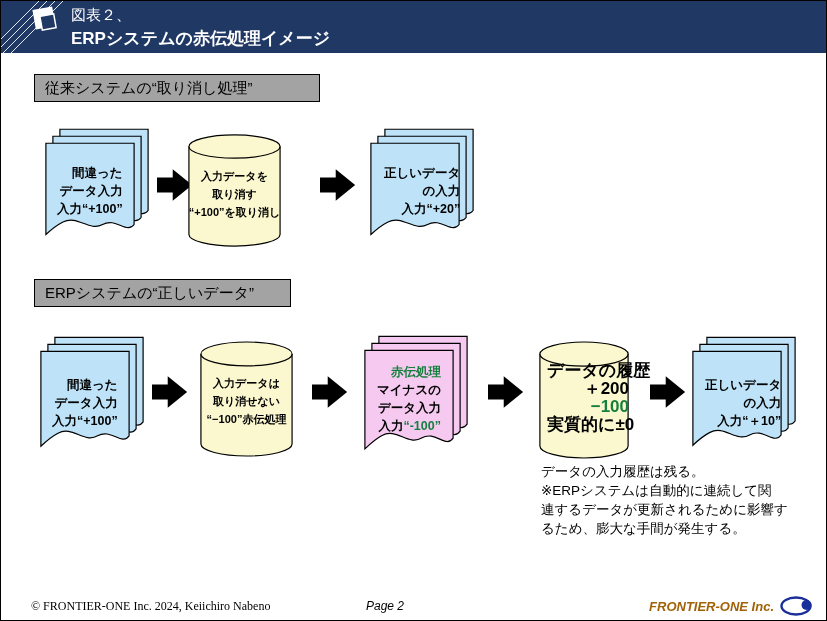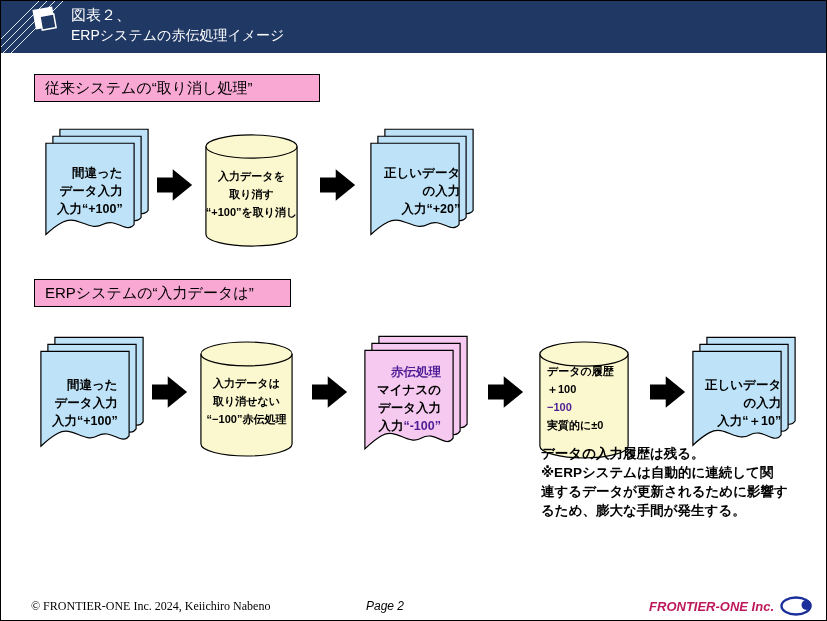--- a/index.html
+++ b/index.html
@@ -5,54 +5,54 @@
   * { margin:0; padding:0; box-sizing:border-box; }
   html,body { background:#fff; }
   .slide {
     position:relative; width:827px; height:621px;
     background:#fff; border:1px solid #000; overflow:hidden;
     font-family:"Liberation Sans","DejaVu Sans",sans-serif; color:#000;
   }
   
   .titlebar { position:absolute; left:0; top:0; width:100%; height:52px; background:#203864; color:#fff; }
   .titlebar .t1 { position:absolute; left:70px; top:5px;  font-size:15px; }
-  .titlebar .t2 { position:absolute; left:70px; top:26px; font-size:14px; }
+  .titlebar .t2 { position:absolute; left:70px; top:26px; font-size:17px;font-weight:bold; }
   .deco { position:absolute; left:0; top:0; }
   
   .section-title {
-    position:absolute; background:#f9a8d4; border:1.5px solid #000;
+    position:absolute; background:#a3a3a3; border:1.5px solid #000;
     font-size:15px; display:flex; align-items:center; padding:0 10px;
   }
   .st1 { left:33px; top:73px;  width:286px; height:28px; }
   .st2 { left:33px; top:278px; width:257px; height:28px; }
   
   .docstack { position:absolute;text-align:right; }
   .doc-layer { position:absolute; width:calc(100% - 14px); height:calc(100% - 14px); overflow:visible; }
   .doc-layer.l3 { left:14px; top:0; }
   .doc-layer.l2 { left:7px;  top:7px; }
   .doc-layer.l1 { left:0;    top:14px; }
   .docstack.blue use { fill:#BEE3F8; stroke:#000; stroke-width:1.2px; }
   .docstack.pink use { fill:#F6C9F0; stroke:#000; stroke-width:1.2px; }
   .doc-text { position:absolute; font-weight:bold; font-size:12.5px; line-height:18px; white-space:nowrap; }
   
   .cylinder { position:absolute; }
   .cylinder > svg { position:absolute; left:0; top:0; width:100%; height:100%; overflow:visible; }
   .cylinder use { fill:#FBF8CF; stroke:#000; stroke-width:1.2px; }
   .cyl-text { position:absolute; width:100%; text-align:center; font-weight:bold;
               font-size:11px; line-height:18px; white-space:nowrap; }
-  .cyl-text.left { text-align:left; padding-left:8px; font-size:11px; }
+  .cyl-text.left { text-align:right; padding-left:8px; font-size:17px; }
   
   .arrow { position:absolute; width:37px; height:38px; }
   .arrow use { fill:#000; }
   
-  .red { color:#4c1d95; }
-  .note { position:absolute; left:540px; top:443px; width:272px; font-size:13.5px; line-height:19px;font-weight:bold; }
+  .red { color:#15803d; }
+  .note { position:absolute; left:540px; top:461px; width:272px; font-size:13.5px; line-height:19px; }
   .foot-copy { position:absolute; left:30px;  top:598px; font-size:12px;font-family:Liberation Serif, serif; }
   .foot-page { position:absolute; left:365px; top:598px; font-size:12px;font-style:italic; }
-  .brand { position:absolute; right:52px; top:598px; font-size:13px; font-weight:bold; font-style:italic; color:#be185d; }
+  .brand { position:absolute; right:52px; top:598px; font-size:13px; font-weight:bold; font-style:italic; color:#a16207; }
   .logo { position:absolute; right:10px; top:594px; }
 </style>
 </head>
 <body>
 
 <svg width="0" height="0" style="position:absolute" aria-hidden="true">
   <defs>
     <path id="doc-shape" vector-effect="non-scaling-stroke" d="M1,1 H99 V66 C91,74 79,60 64,66 C49,72 36,58 20,64 C13,66.5 7,70 1,74 Z"></path>
     <path id="cyl-body" vector-effect="non-scaling-stroke" d="M1,13 V104 A49,12 0 0 0 99,104 V13"></path>
     <ellipse id="cyl-top" vector-effect="non-scaling-stroke" cx="50" cy="13" rx="49" ry="12"></ellipse>
@@ -97,21 +97,21 @@
         <div>間違った</div>
         <div>データ入力</div>
         <div>入力“+100”</div>
       </div>
     </div>
 
     <svg class="arrow" style="left:156px;top:165px" viewBox="0 0 40 40">
         <use href="#arrow-shape"></use>
       </svg>
 
-    <div class="cylinder" style="left:204px;top:133px;width:93px;height:113px">
+    <div class="cylinder" style="left:187px;top:133px;width:93px;height:113px">
       <svg viewBox="0 0 100 117" preserveAspectRatio="none">
           <use href="#cyl-body"></use>
           <use href="#cyl-top"></use>
         </svg>
       <div class="cyl-text" style="top:33px">
         <div>入力データを</div>
         <div>取り消す</div>
         <div>“+100”を取り消し</div>
       </div>
     </div>
@@ -131,21 +131,21 @@
           <use href="#doc-shape"></use>
         </svg>
       <div class="doc-text" style="left:14px;top:36px">
         <div>正しいデータ</div>
         <div>の入力</div>
         <div>入力“+20”</div>
       </div>
     </div>
 
     <div class="section-title st2">
-      <span>ERPシステムの“入力データは”</span>
+      <span>ERPシステムの“正しいデータ”</span>
     </div>
 
     <div class="docstack blue" style="left:39px;top:335px;width:104px;height:118px">
       <svg class="doc-layer l3" viewBox="0 0 100 80" preserveAspectRatio="none">
           <use href="#doc-shape"></use>
         </svg>
       <svg class="doc-layer l2" viewBox="0 0 100 80" preserveAspectRatio="none">
           <use href="#doc-shape"></use>
         </svg>
       <svg class="doc-layer l1" viewBox="0 0 100 80" preserveAspectRatio="none">
@@ -200,21 +200,21 @@
         <use href="#arrow-shape"></use>
       </svg>
 
     <div class="cylinder" style="left:538px;top:340px;width:90px;height:118px">
       <svg viewBox="0 0 100 117" preserveAspectRatio="none">
           <use href="#cyl-body"></use>
           <use href="#cyl-top"></use>
         </svg>
       <div class="cyl-text left" style="top:21px">
         <div>データの履歴</div>
-        <div>＋100</div>
+        <div>＋200</div>
         <div class="red">−100</div>
         <div>実質的に±0</div>
       </div>
     </div>
 
     <svg class="arrow" style="left:649px;top:372px" viewBox="0 0 40 40">
         <use href="#arrow-shape"></use>
       </svg>
 
     <div class="docstack blue" style="left:691px;top:335px;width:104px;height:117px">

